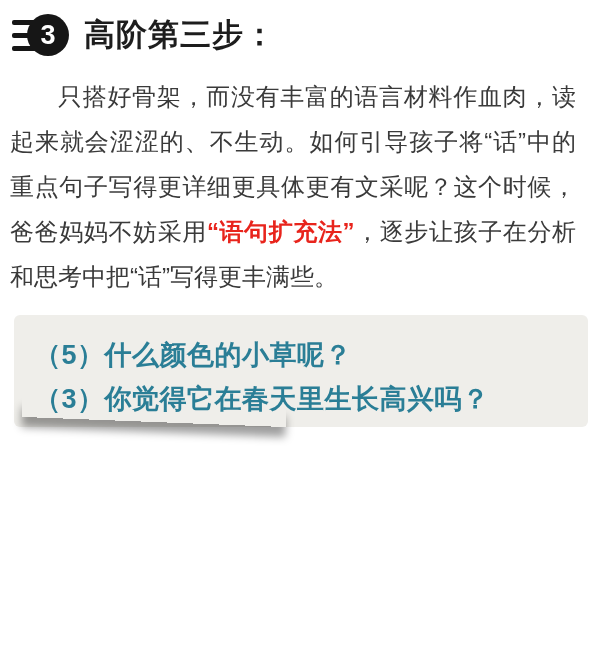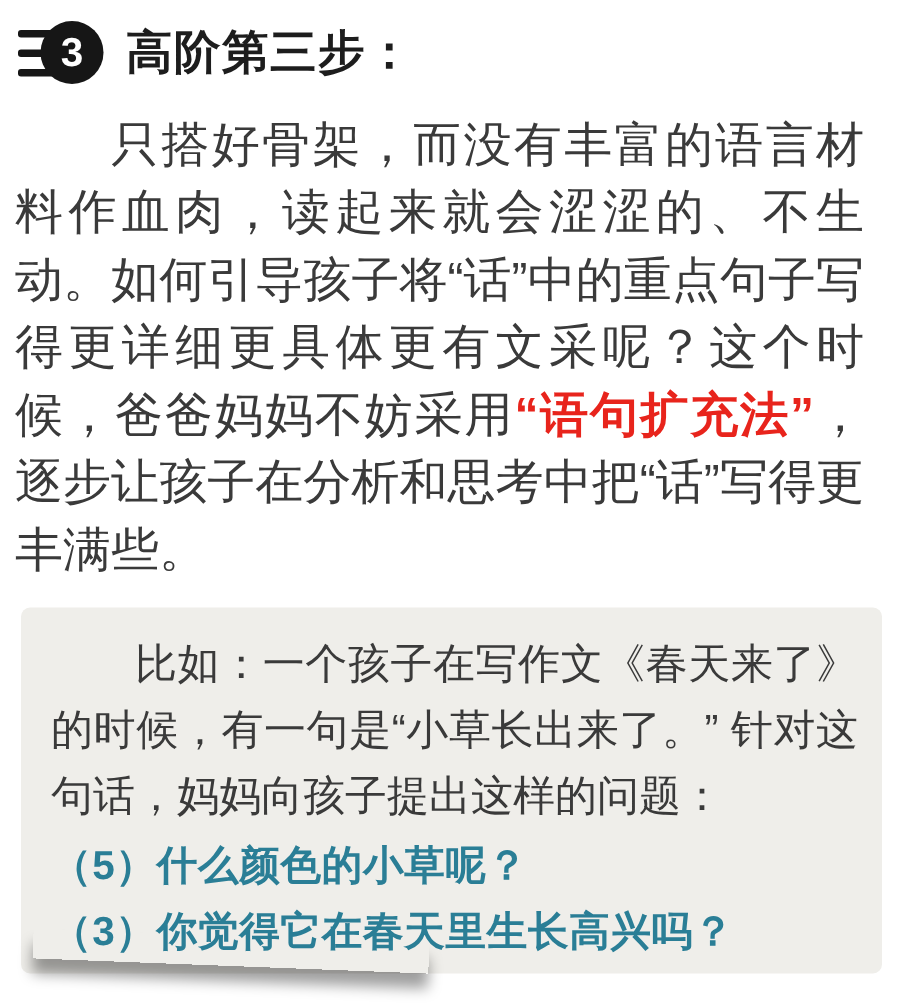--- a/index.html
+++ b/index.html
@@ -65,21 +65,21 @@
     margin: 12px 0 0 56px;
     font-size: 30px;
     font-weight: bold;
     color: var(--subtitle-red);
     letter-spacing: 1px;
   }
 
   
   .body-text {
     margin: 12px 24px 0 10px;
-    font-size: 32px;
+    font-size: 24px;
     line-height: 45px;
     color: var(--body-text);
     text-align: justify;
     text-indent: 2em;
   }
   .highlight {
     color: var(--highlight-red);
     font-weight: bold;
   }
 
@@ -135,21 +135,20 @@
       <span class="speed-line sl3"></span>
       <span class="step-circle">3</span>
     </div>
     <h1 class="title">高阶第三步：</h1>
   </div>
 
 
   <p class="body-text"><span>只搭好骨架，而没有丰富的语言材料作血肉，读起来就会涩涩的、不生动。如何引导孩子将“话”中的重点句子写得更详细更具体更有文采呢？这个时候，爸爸妈妈不妨采用</span><span class="highlight">“语句扩充法”</span><span>，逐步让孩子在分析和思考中把“话”写得更丰满些。</span></p>
 
   <div class="example-box">
-    <p class="example-intro">比如：一个孩子在写作文《春天来了》的时候，有一句是“小草长出来了。” 针对这句话，妈妈向孩子提出这样的问题：</p>
     <ul class="questions">
       <li>（5）什么颜色的小草呢？</li>
       <li>（3）你觉得它在春天里生长高兴吗？</li>
 
     </ul>
   </div>
 
 </div>
 
 </body></html>

